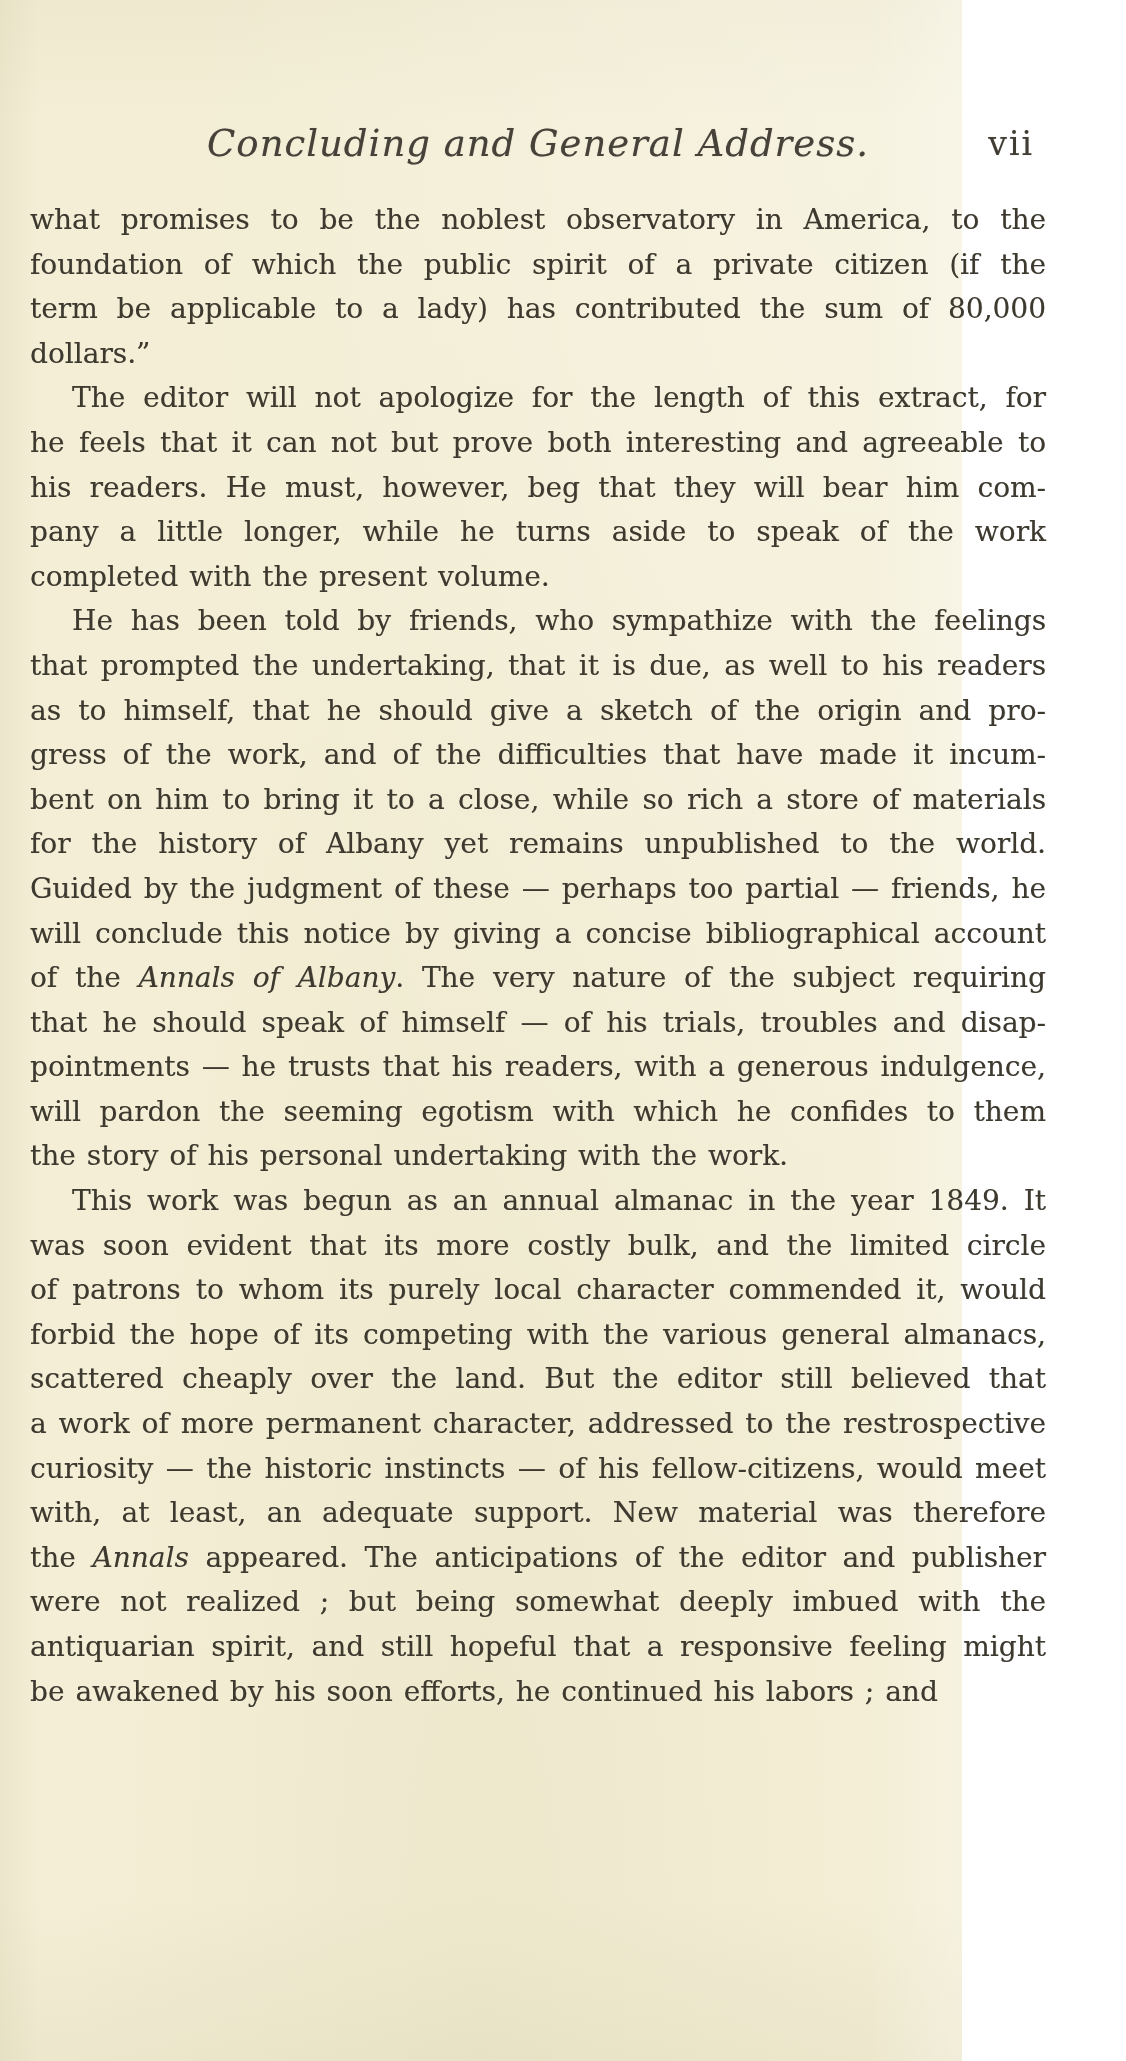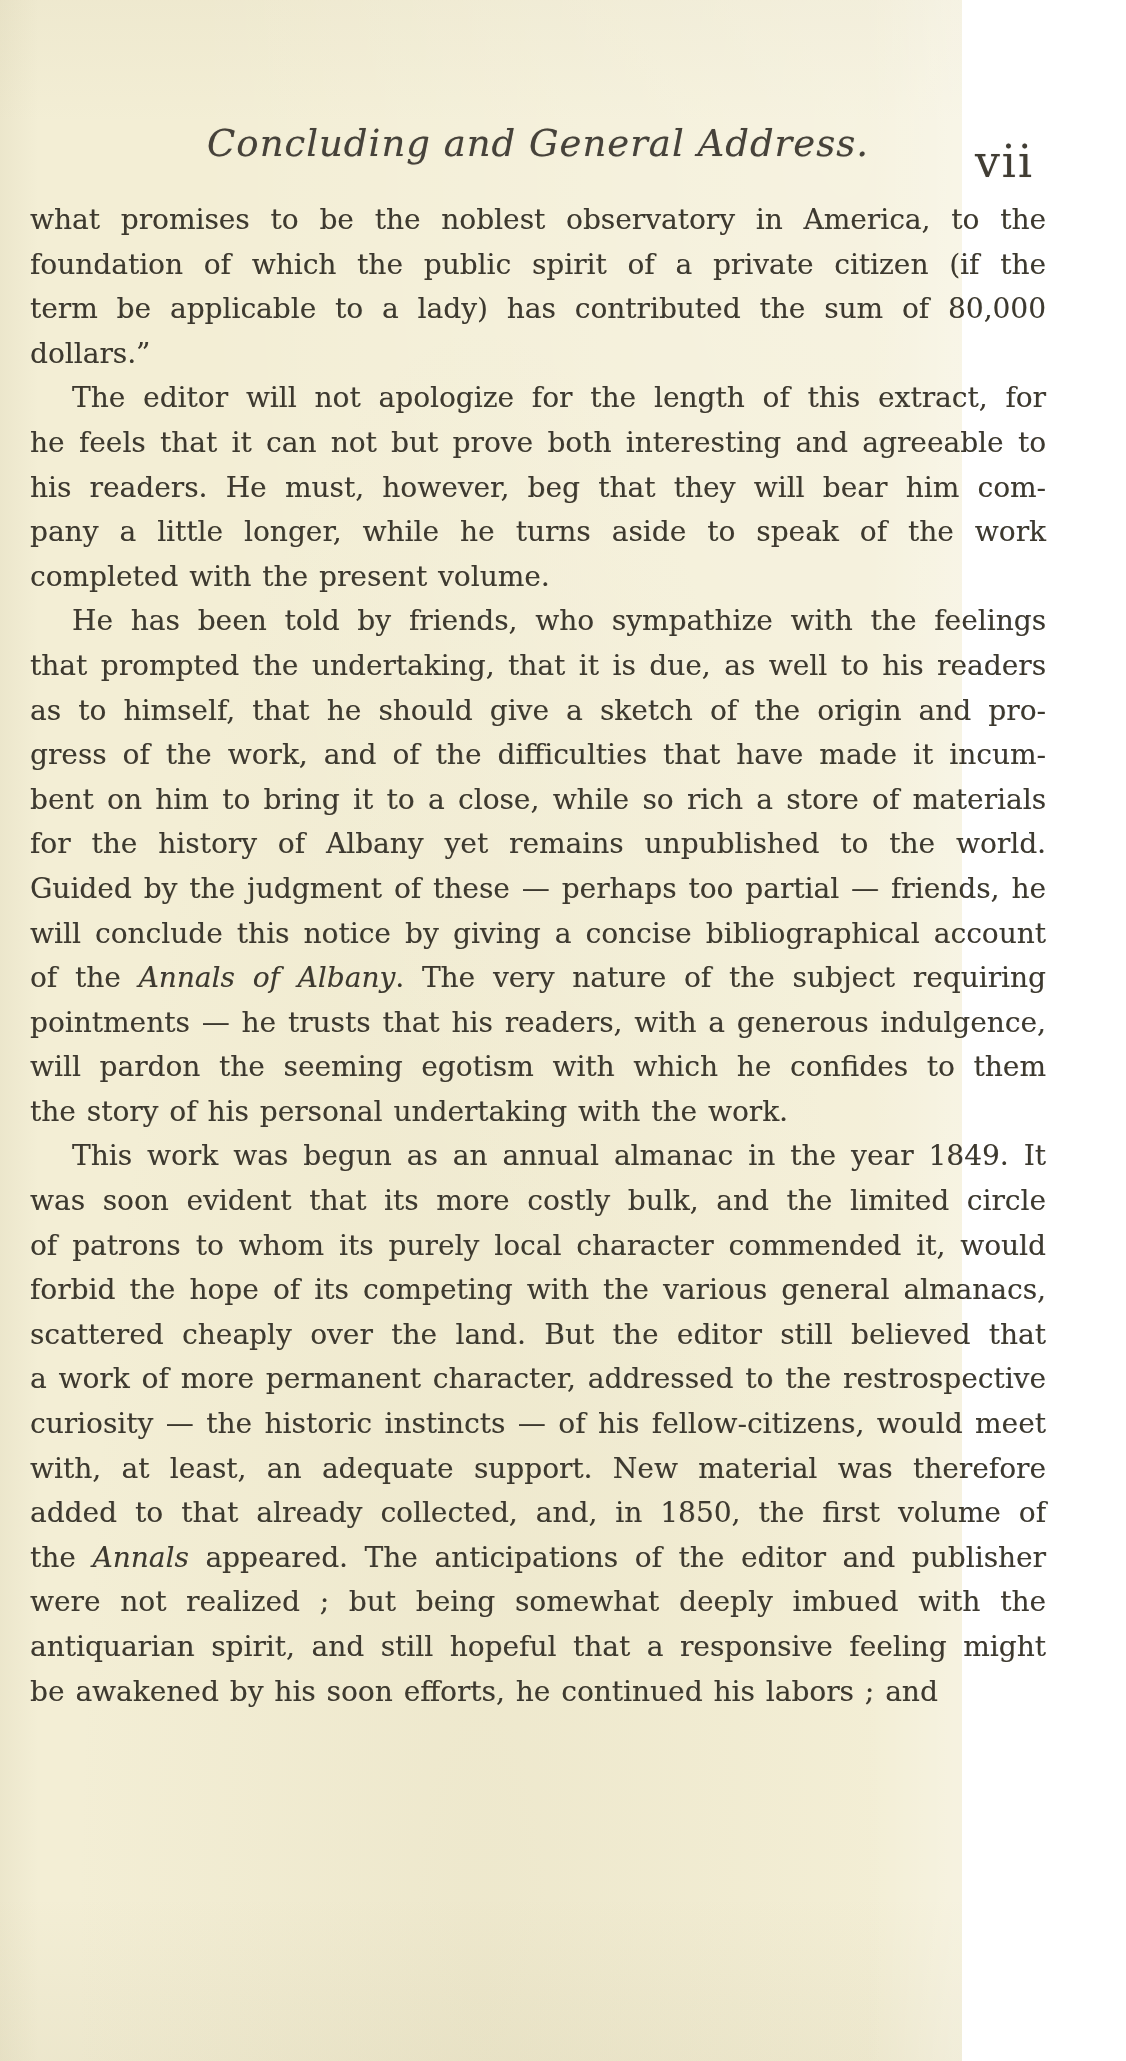--- a/index.html
+++ b/index.html
@@ -37,22 +37,22 @@
     font-style: italic;
     font-size: 37px;
     line-height: 52px;
     letter-spacing: 1px;
     color: #46423a;
     text-shadow: 0 0 0.8px rgba(70,66,58,0.45);
   }
   .page-number {
     position: absolute;
     right: 12px;
-    top: 18px;
-    font-size: 44px;
+    top: 0;
+    font-size: 33px;
     line-height: 52px;
     letter-spacing: 2px;
     color: #413d34;
     text-shadow: 0 0 0.8px rgba(65,61,52,0.45);
   }
   .text-block {
     margin-top: 28px;
   }
   .para { margin: 0; }
   .line {
@@ -100,34 +100,34 @@
         <div class="para">
           <div class="line indent"><span class="run">He has been told by friends, who sympathize with the feelings</span></div>
           <div class="line"><span class="run">that prompted the undertaking, that it is due, as well to his readers</span></div>
           <div class="line"><span class="run">as to himself, that he should give a sketch of the origin and pro-</span></div>
           <div class="line"><span class="run">gress of the work, and of the difficulties that have made it incum-</span></div>
           <div class="line"><span class="run">bent on him to bring it to a close, while so rich a store of materials</span></div>
           <div class="line"><span class="run">for the history of Albany yet remains unpublished to the world.</span></div>
           <div class="line"><span class="run">Guided by the judgment of these — perhaps too partial — friends, he</span></div>
           <div class="line"><span class="run">will conclude this notice by giving a concise bibliographical account</span></div>
           <div class="line"><span class="run">of the </span><span class="run it">Annals of Albany</span><span class="run">.  The very nature of the subject requiring</span></div>
+          <div class="line"><span class="run">that he should speak of himself — of his trials, troubles and disap-</span></div>
           <div class="line"><span class="run">pointments — he trusts that his readers, with a generous indulgence,</span></div>
           <div class="line"><span class="run">will pardon the seeming egotism with which he confides to them</span></div>
           <div class="line last"><span class="run">the story of his personal undertaking with the work.</span></div>
         </div>
         <div class="para">
           <div class="line indent"><span class="run">This work was begun as an annual almanac in the year 1849.  It</span></div>
           <div class="line"><span class="run">was soon evident that its more costly bulk, and the limited circle</span></div>
           <div class="line"><span class="run">of patrons to whom its purely local character commended it, would</span></div>
           <div class="line"><span class="run">forbid the hope of its competing with the various general almanacs,</span></div>
           <div class="line"><span class="run">scattered cheaply over the land.  But the editor still believed that</span></div>
           <div class="line"><span class="run">a work of more permanent character, addressed to the restrospective</span></div>
           <div class="line"><span class="run">curiosity — the historic instincts — of his fellow-citizens, would meet</span></div>
           <div class="line"><span class="run">with, at least, an adequate support.  New material was therefore</span></div>
-          <div class="line"><span class="run">added to that already collected, and, in 1850, the first volume of</span></div>
           <div class="line"><span class="run">the </span><span class="run it">Annals</span><span class="run"> appeared.  The anticipations of the editor and publisher</span></div>
           <div class="line"><span class="run">were not realized ; but being somewhat deeply imbued with the</span></div>
           <div class="line"><span class="run">antiquarian spirit, and still hopeful that a responsive feeling might</span></div>
           <div class="line last"><span class="run">be awakened by his soon efforts, he continued his labors ; and</span></div>
         </div>
       </div>
   </div>
 </div>
 
 </body></html>

